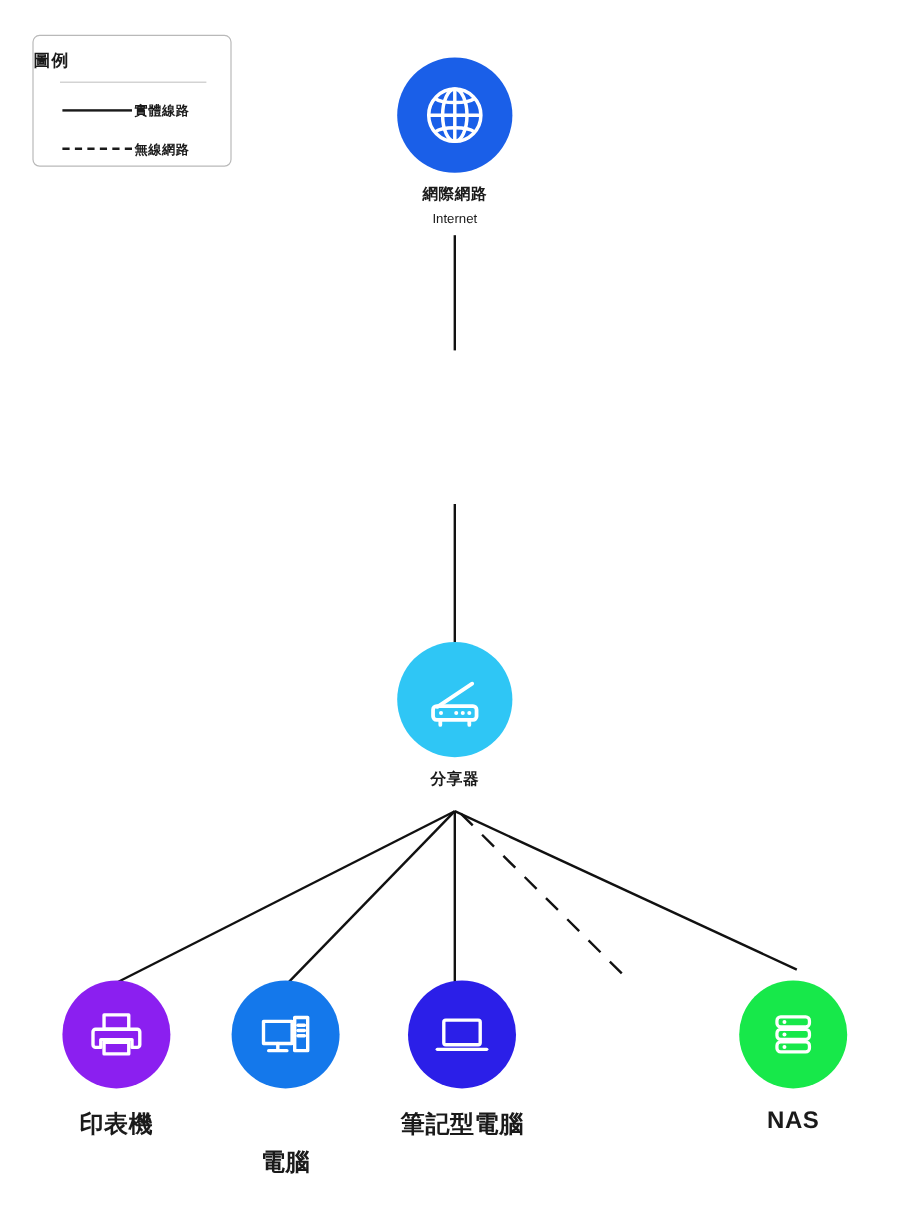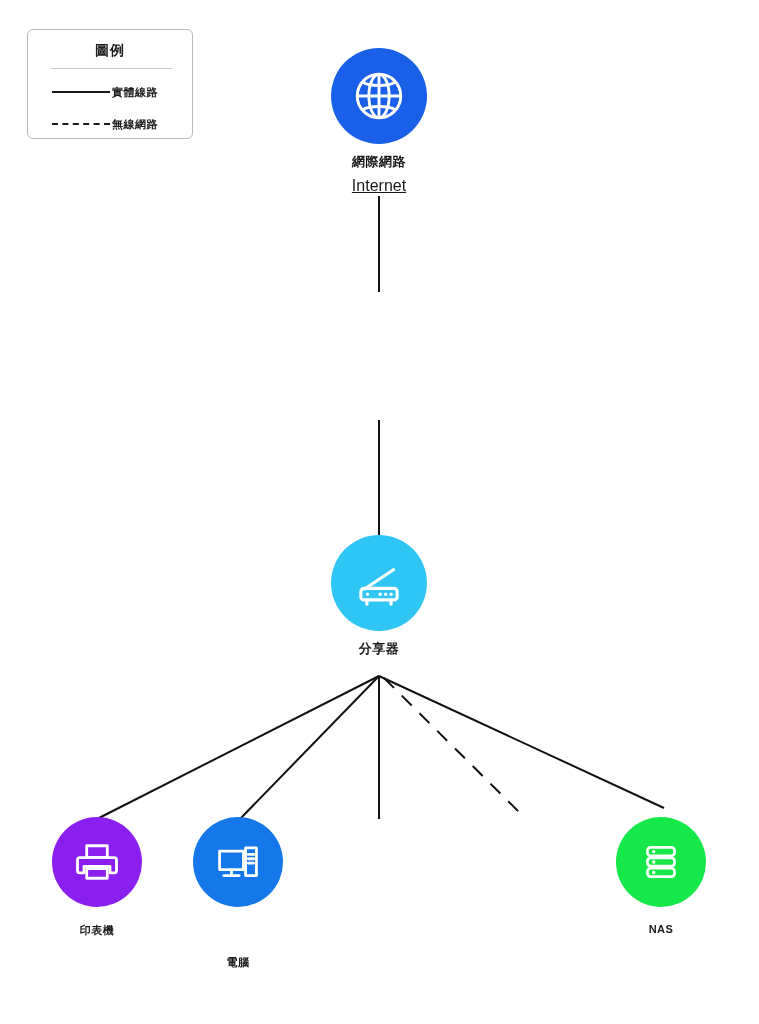--- a/index.html
+++ b/index.html
@@ -29,21 +29,20 @@
     border: 1px solid #b9b9b9;
     border-radius: 6px;
     background: #ffffff;
     box-sizing: border-box;
   }
   .legend-title {
     position: absolute;
     left: 0;
     top: 12px;
     width: 100%;
-    text-align: center;
     font-size: 14px;
     font-weight: bold;
     color: #1a1a1a;
     letter-spacing: 1px;
   }
   .legend-rule {
     position: absolute;
     left: 22px;
     top: 38px;
     width: 122px;
@@ -102,33 +101,32 @@
   .node-label {
     margin-top: 9px;
     font-size: 14px;
     font-weight: bold;
     color: #1a1a1a;
     letter-spacing: 0.5px;
     white-space: nowrap;
   }
   .node-sublabel {
     margin-top: 6px;
-    font-size: 16px;
+    font-size: 11px;
     color: #1a1a1a;
     white-space: nowrap;
-    text-decoration: underline;
   }
 
   
   .node.trunk .node-circle { width: 96px; height: 96px; }
   .node.trunk .node-label { font-size: 13px; }
 
   
   .node.device .node-circle { width: 90px; height: 90px; }
-  .node.device .node-label { margin-top: 16px; font-size: 11px; }
+  .node.device .node-label { margin-top: 16px; font-size: 20px; }
 
   #node-internet { left: 331px; top: 48px; }
   #node-modem    { left: 331px; top: 292px; }
   #node-router   { left: 331px; top: 535px; }
 
   #node-printer  { left: 52px;  top: 817px; }
   #node-computer { left: 193px; top: 817px; gap: 32px; }
   #node-laptop   { left: 334px; top: 817px; }
   #node-phone    { left: 476px; top: 817px; }
   #node-nas      { left: 616px; top: 817px; }
@@ -233,20 +231,31 @@
           <rect x="31" y="11" width="10" height="25.5"></rect>
           <line x1="33.5" y1="17" x2="38.5" y2="17"></line>
           <line x1="33.5" y1="21" x2="38.5" y2="21"></line>
           <line x1="33.5" y1="25" x2="38.5" y2="25"></line>
         </g>
       </svg>
     </div>
     <div class="node-label">電腦</div>
   </div>
 
+  <div class="node device" id="node-laptop">
+    <div class="node-circle" style="background:#2B1FE8;">
+      <svg class="icon-svg" width="52" height="52" viewBox="0 0 48 48">
+        <g stroke="#ffffff" stroke-width="2.6" fill="none" stroke-linejoin="round" stroke-linecap="round">
+          <rect x="10" y="13" width="28" height="19" rx="1.5"></rect>
+          <path d="M5 35.5 h38"></path>
+        </g>
+      </svg>
+    </div>
+    <div class="node-label">筆記型電腦</div>
+  </div>
 
 
   <div class="node device" id="node-nas">
     <div class="node-circle" style="background:#17E84A;">
       <svg class="icon-svg" width="50" height="50" viewBox="0 0 48 48">
         <g stroke="#ffffff" stroke-width="2.6" fill="none">
           <rect x="11" y="10" width="26" height="8" rx="3"></rect>
           <rect x="11" y="20" width="26" height="8" rx="3"></rect>
           <rect x="11" y="30" width="26" height="8" rx="3"></rect>
         </g>

